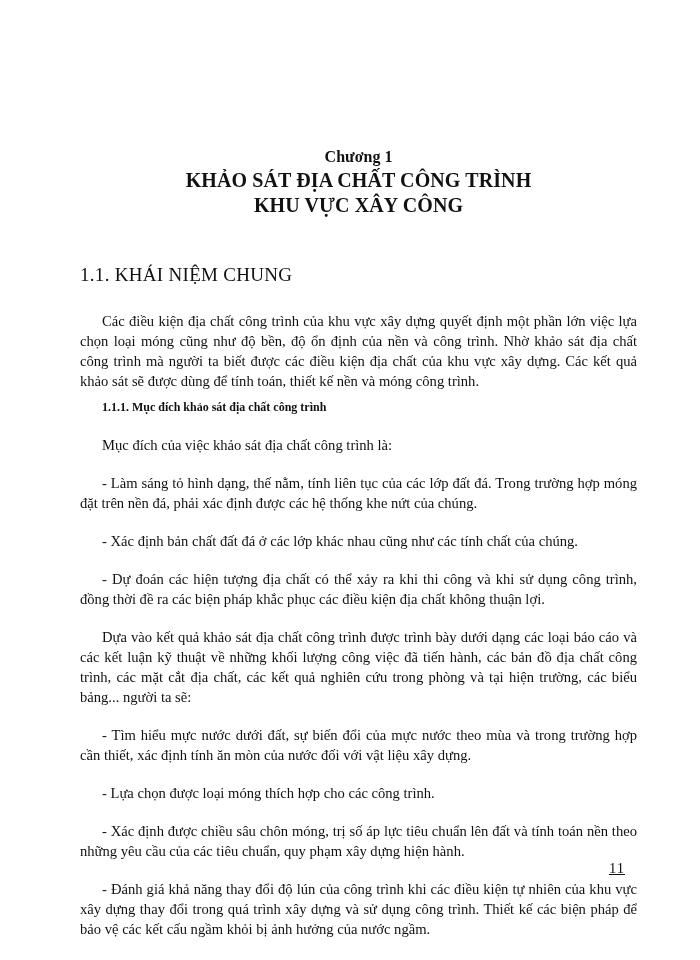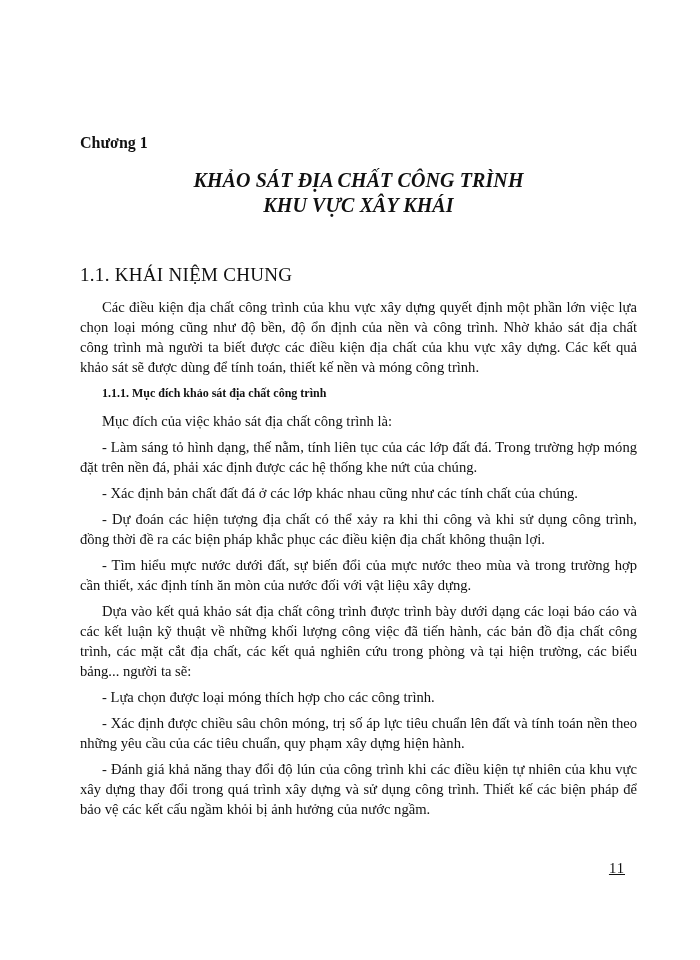--- a/index.html
+++ b/index.html
@@ -16,57 +16,58 @@
       color: #111111;
     }
     .page {
       position: absolute;
       left: 80px;
       top: 0;
       width: 557px;
     }
     .chapter-label {
       position: absolute;
-      top: 133px;
+      top: 147px;
       left: 0;
       width: 557px;
+      text-align: center;
       font-weight: bold;
       font-size: 16px;
       line-height: 20px;
     }
     .chapter-title {
       position: absolute;
       top: 168px;
       left: 0;
       width: 557px;
       text-align: center;
       font-weight: bold;
       font-size: 20px;
       line-height: 25px;
       letter-spacing: 0.1px;
     }
-    .chapter-title div { display: block; font-style: italic; }
+    .chapter-title div { display: block; }
     .section-heading {
       position: absolute;
       top: 265px;
       left: 0;
       font-size: 19px;
       line-height: 20px;
       letter-spacing: 0.3px;
     }
     .body-flow {
       position: absolute;
       top: 293px;
       left: 0;
       width: 557px;
       font-size: 14.6px;
       line-height: 20px;
     }
     .para {
-      margin: 4px 0 6px 0;
+      margin: 18px 0 6px 0;
       text-indent: 22px;
       text-align: justify;
       text-align-last: left;
     }
     .subsection-heading {
       margin: 6px 0 8px 0;
       padding-left: 22px;
       font-weight: bold;
       font-size: 12px;
       line-height: 20px;
@@ -83,36 +84,36 @@
   </style>
 </head>
 <body>
 
 <div class="page">
 
   <div class="chapter-label">Chương 1</div>
 
   <div class="chapter-title">
     <div>KHẢO SÁT ĐỊA CHẤT CÔNG TRÌNH</div>
-    <div>KHU VỰC XÂY KHÁI</div>
+    <div>KHU VỰC XÂY CÔNG</div>
   </div>
 
   <div class="section-heading">1.1. KHÁI NIỆM CHUNG</div>
 
   <div class="body-flow">
     <p class="para">Các điều kiện địa chất công trình của khu vực xây dựng quyết định một phần lớn việc lựa chọn loại móng cũng như độ bền, độ ổn định của nền và công trình. Nhờ khảo sát địa chất công trình mà người ta biết được các điều kiện địa chất của khu vực xây dựng. Các kết quả khảo sát sẽ được dùng để tính toán, thiết kế nền và móng công trình.</p>
 
     <div class="subsection-heading">1.1.1. Mục đích khảo sát địa chất công trình</div>
 
     <p class="para">Mục đích của việc khảo sát địa chất công trình là:</p>
     <p class="para">- Làm sáng tỏ hình dạng, thế nằm, tính liên tục của các lớp đất đá. Trong trường hợp móng đặt trên nền đá, phải xác định được các hệ thống khe nứt của chúng.</p>
     <p class="para">- Xác định bản chất đất đá ở các lớp khác nhau cũng như các tính chất của chúng.</p>
     <p class="para">- Dự đoán các hiện tượng địa chất có thể xảy ra khi thi công và khi sử dụng công trình, đồng thời đề ra các biện pháp khắc phục các điều kiện địa chất không thuận lợi.</p>
+    <p class="para">Dựa vào kết quả khảo sát địa chất công trình được trình bày dưới dạng các loại báo cáo và các kết luận kỹ thuật về những khối lượng công việc đã tiến hành, các bản đồ địa chất công trình, các mặt cắt địa chất, các kết quả nghiên cứu trong phòng và tại hiện trường, các biểu bảng... người ta sẽ:</p>
+
     <p class="para">- Tìm hiểu mực nước dưới đất, sự biến đổi của mực nước theo mùa và trong trường hợp cần thiết, xác định tính ăn mòn của nước đối với vật liệu xây dựng.</p>
-
-    <p class="para">Dựa vào kết quả khảo sát địa chất công trình được trình bày dưới dạng các loại báo cáo và các kết luận kỹ thuật về những khối lượng công việc đã tiến hành, các bản đồ địa chất công trình, các mặt cắt địa chất, các kết quả nghiên cứu trong phòng và tại hiện trường, các biểu bảng... người ta sẽ:</p>
     <p class="para">- Lựa chọn được loại móng thích hợp cho các công trình.</p>
     <p class="para">- Xác định được chiều sâu chôn móng, trị số áp lực tiêu chuẩn lên đất và tính toán nền theo những yêu cầu của các tiêu chuẩn, quy phạm xây dựng hiện hành.</p>
     <p class="para">- Đánh giá khả năng thay đổi độ lún của công trình khi các điều kiện tự nhiên của khu vực xây dựng thay đổi trong quá trình xây dựng và sử dụng công trình. Thiết kế các biện pháp để bảo vệ các kết cấu ngầm khỏi bị ảnh hưởng của nước ngầm.</p>
   </div>
 </div>
 
 <div class="page-number">11</div>
 
 </body></html>

